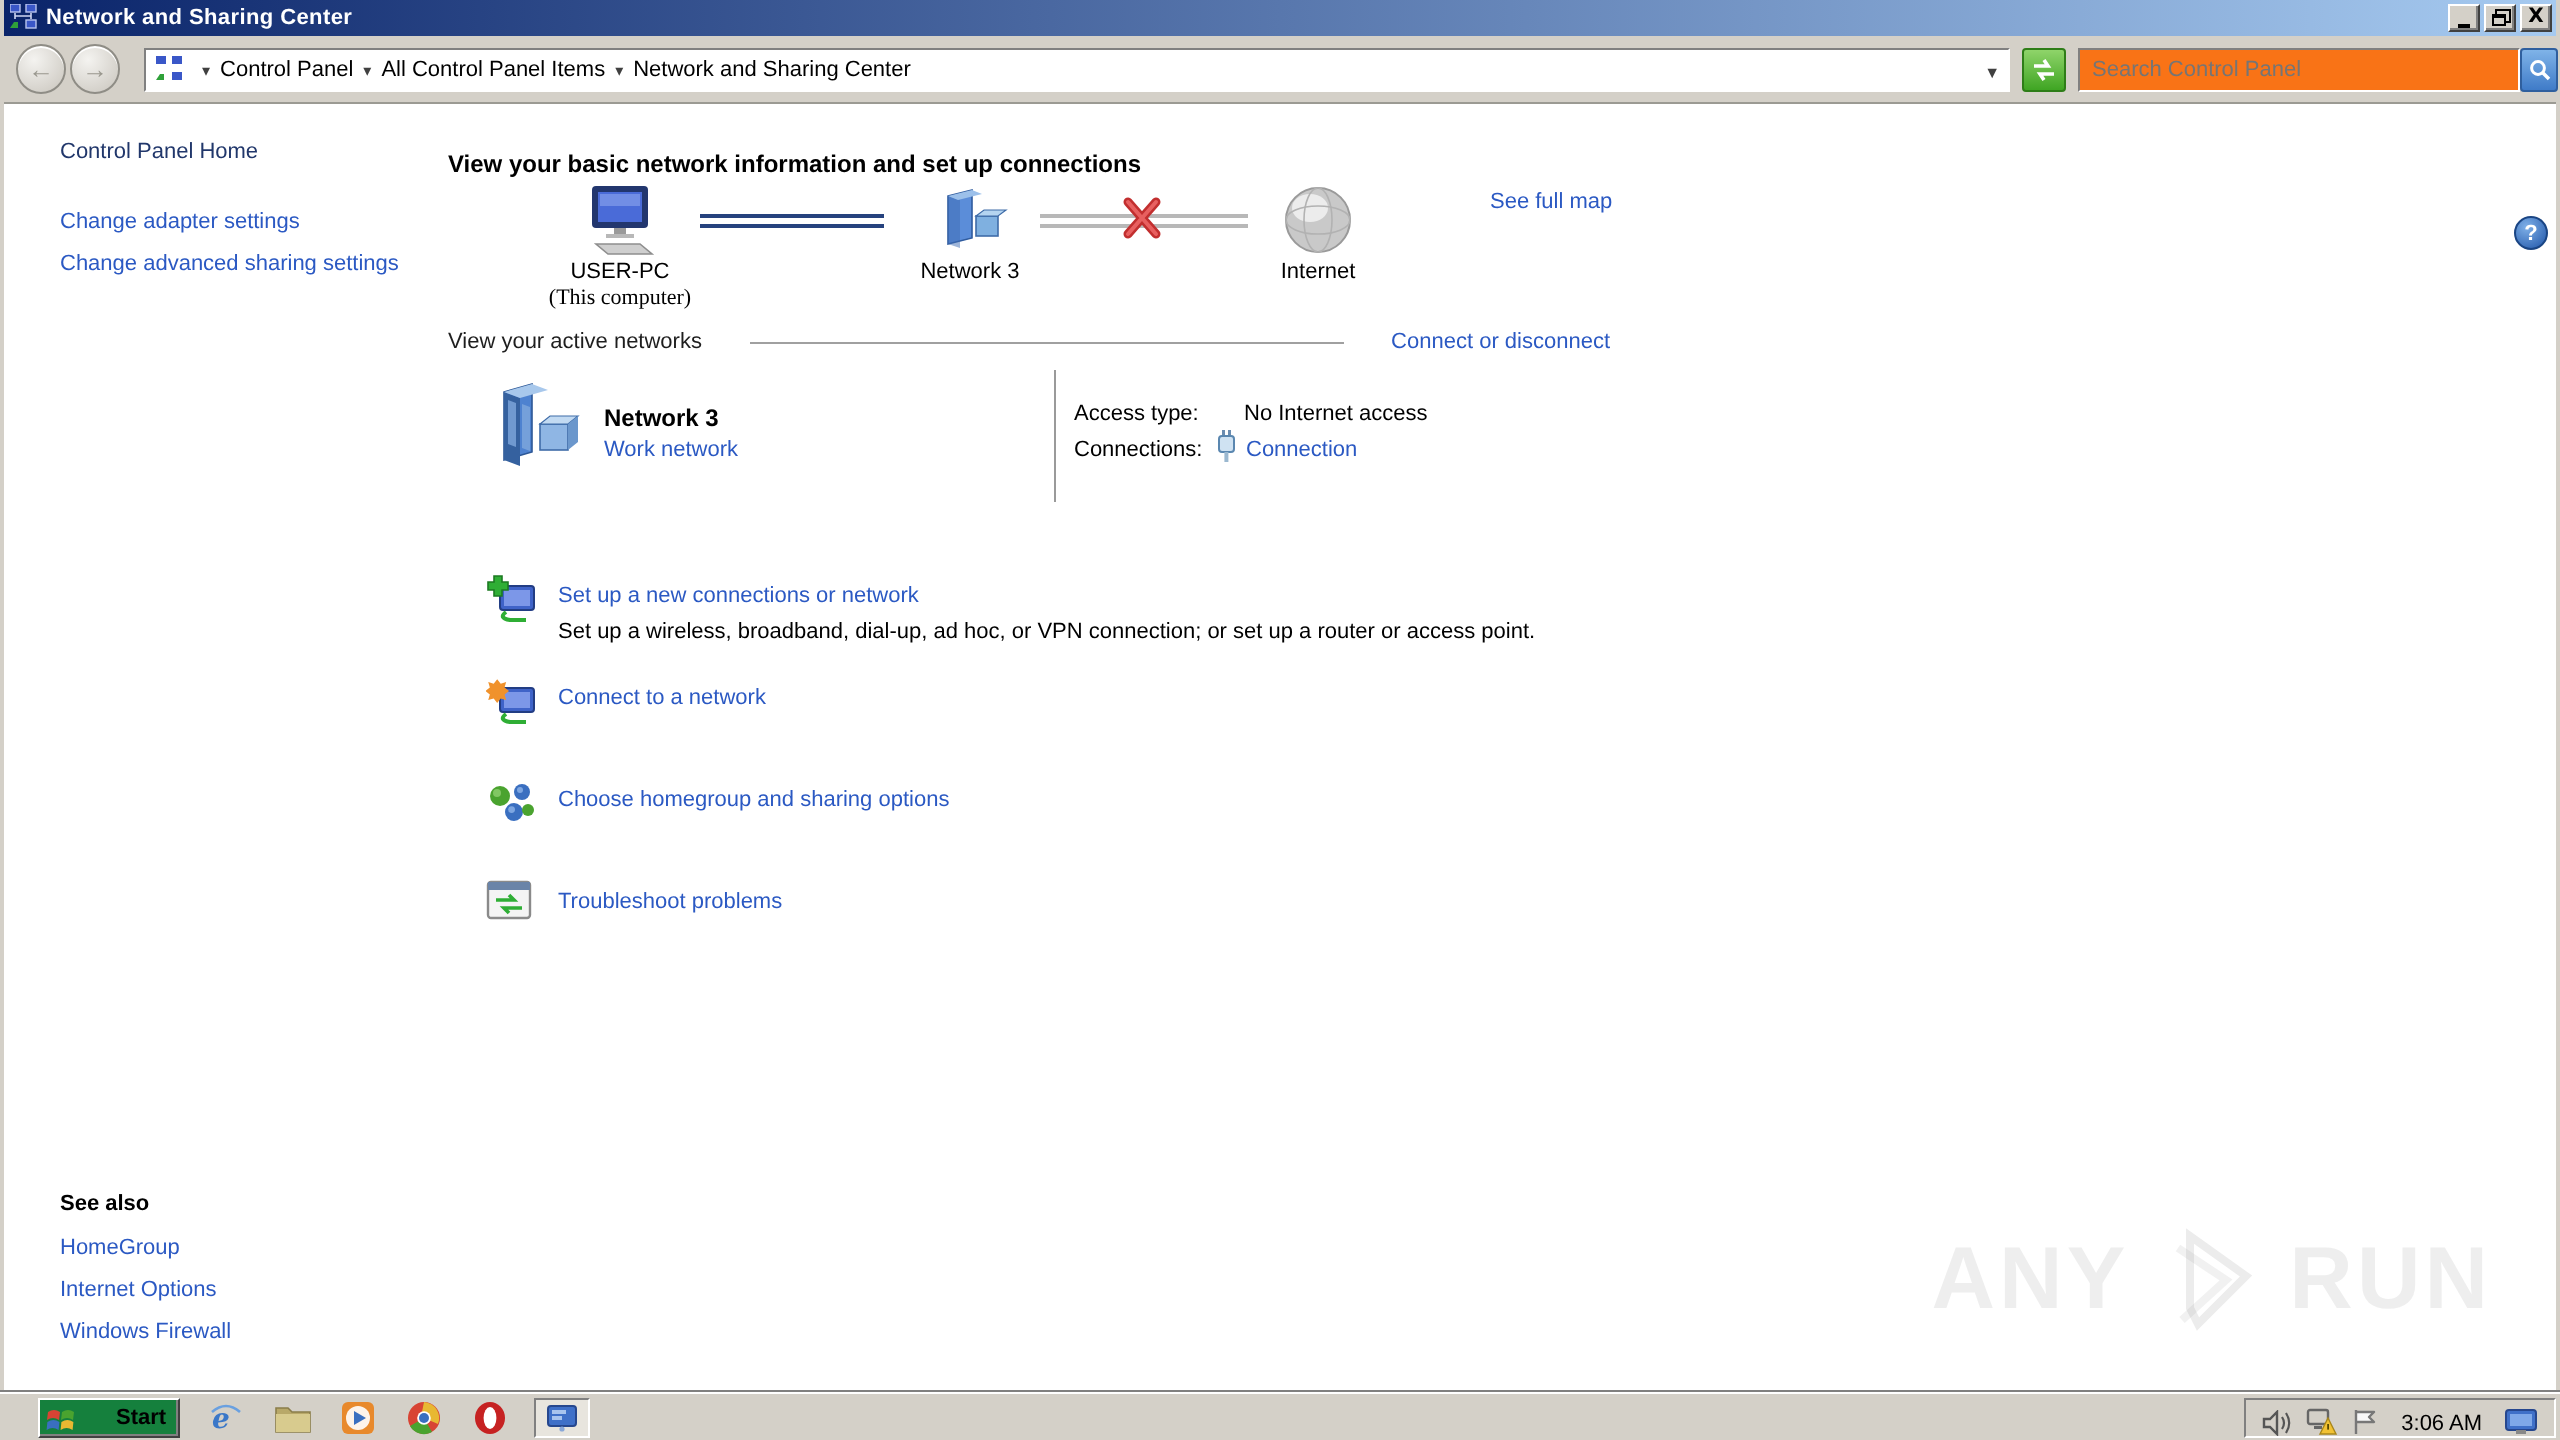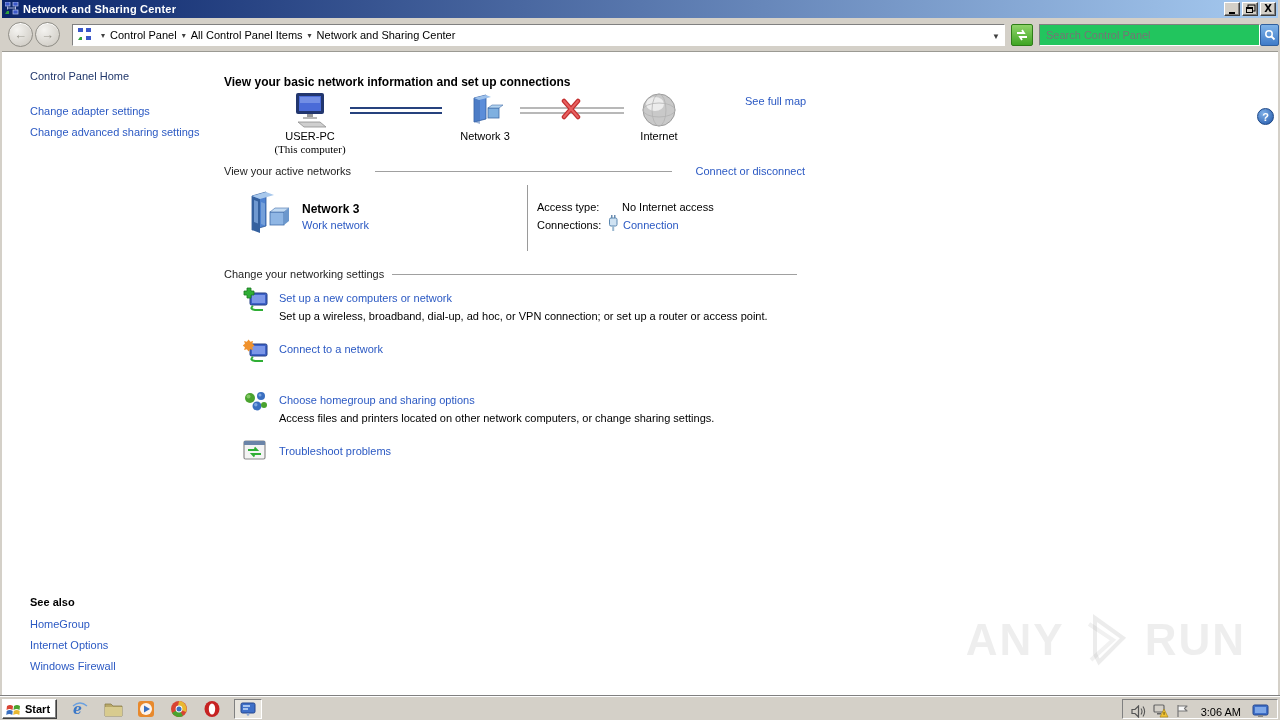--- a/index.html
+++ b/index.html
@@ -31,21 +31,21 @@
     box-shadow:inset 0 1px 0 #fff; display:flex; align-items:center; justify-content:center;
     color:#9a988f; font-size:13px; }
   #addr-field { position:absolute; left:70px; top:6px; width:933px; height:22px; background:#fff;
     border:1px solid; border-color:#808080 #fff #fff #808080; display:flex; align-items:center; }
   .crumb-caret { font-size:8px; color:#404040; padding:0 5px; }
   .crumb { color:#000; white-space:nowrap; }
   #addr-dropdown { position:absolute; right:4px; font-size:8px; color:#404040; top:7px; }
   #refresh-btn { position:absolute; left:1009px; top:6px; width:22px; height:22px;
     background:linear-gradient(#8fd46a,#3fa523); border:1px solid #2e7d18; border-radius:2px;
     display:flex; align-items:center; justify-content:center; }
-  #search-box { position:absolute; left:1037px; top:6px; width:221px; height:22px; background:#22c55e;
+  #search-box { position:absolute; left:1037px; top:6px; width:221px; height:22px; background:#f97316;
     border:1px solid; border-color:#808080 #fff #fff #808080; }
   #search-input { width:100%; height:100%; border:none; outline:none; padding:0 6px;
     font-family:"Liberation Sans",sans-serif; font-size:11px; color:#444; background:transparent; }
   #search-btn { position:absolute; left:1258px; top:6px; width:19px; height:22px;
     background:linear-gradient(#7fb3e8,#3f7bc8); border:1px solid #2f5f9e; border-radius:2px;
     display:flex; align-items:center; justify-content:center; }
 
   #help-btn { position:absolute; right:4px; top:56px; width:17px; height:17px; border-radius:50%;
     background:radial-gradient(circle at 35% 30%,#7fb0e8,#1f55a8); color:#fff; font-weight:bold;
     font-size:11px; display:flex; align-items:center; justify-content:center; border:1px solid #1a4584; }
@@ -88,22 +88,22 @@
   .task-icon { position:absolute; left:241px; }
 
   
   #watermark { position:absolute; right:32px; top:552px; display:flex; align-items:center;
     color:rgba(120,120,120,0.13); font-weight:bold; font-size:44px; letter-spacing:2px;
     font-family:"Liberation Sans",sans-serif; }
 
   
   #taskbar { position:absolute; left:0; top:696px; width:1280px; height:24px; background:#d4d0c8;
     border-top:1px solid #fff; box-shadow:0 -1px 0 #808080; display:flex; align-items:center; }
-  #start-btn { margin-left:2px; height:20px; padding:0 6px 0 3px; display:flex; align-items:center; gap:3px;
-    background:#ffffff; border:1px solid; border-color:#fff #404040 #404040 #fff;
+  #start-btn { margin-left:19px; height:20px; padding:0 6px 0 3px; display:flex; align-items:center; gap:19px;
+    background:#15803d; border:1px solid; border-color:#fff #404040 #404040 #fff;
     box-shadow:inset -1px -1px 0 #808080; font-weight:bold; font-size:11px; cursor:pointer; }
   .ql-icon { width:20px; height:20px; margin-left:13px; display:flex; align-items:center; justify-content:center; cursor:pointer; }
   #task-active { width:28px; height:20px; margin-left:12px; background:#e8e5de; border:1px solid;
     border-color:#808080 #fff #fff #808080; display:flex; align-items:center; justify-content:center; cursor:pointer; }
   #tray { position:absolute; right:2px; top:2px; height:20px; display:flex; align-items:flex-end; gap:7px;
     border:1px solid; border-color:#808080 #fff #fff #808080; padding:0 8px; }
   #clock { font-size:11px; color:#000; padding:0 4px; }
 
   svg { display:block; }
 </style>
@@ -259,34 +259,30 @@
     <span class="abs" style="left:605px; top:163px;">
       <svg width="12" height="16" viewBox="0 0 12 16">
         <rect x="4" y="0" width="1.5" height="3" fill="#6a8cb0"></rect>
         <rect x="7" y="0" width="1.5" height="3" fill="#6a8cb0"></rect>
         <rect x="2.5" y="3" width="7.5" height="8" rx="1.5" fill="#cfe2f2" stroke="#5a87b0" stroke-width="1"></rect>
         <rect x="5.2" y="11" width="2" height="5" fill="#9bb8d0"></rect>
       </svg>
     </span>
     <span id="connection-link">Connection</span>
 
-    <div class="section-row" style="top:216px;">
-      <span class="section-title">Change your networking settings</span>
-      <span class="section-rule"></span>
-    </div>
 
     <span class="task-icon" style="top:235px;">
       <svg width="28" height="26" viewBox="0 0 28 26">
         <rect x="7" y="6" width="17" height="12" rx="1.5" fill="#3f63c8" stroke="#223d84" stroke-width="1"></rect>
         <rect x="9" y="8" width="13" height="8" fill="#7c97e8"></rect>
         <path d="M4 1 h4 v3 h3 v4 h-3 v3 h-4 v-3 h-3 v-4 h3 z" fill="#2fae35" stroke="#1c7a22" stroke-width="0.8"></path>
         <path d="M10 19 q-4 3 2 4 l8 0" stroke="#2fae35" stroke-width="2" fill="none"></path>
       </svg>
     </span>
-    <span class="task-title" style="top:240px;">Set up a new computers or network</span>
+    <span class="task-title" style="top:240px;">Set up a new connections or network</span>
     <span class="task-desc" style="top:258px;">Set up a wireless, broadband, dial-up, ad hoc, or VPN connection; or set up a router or access point.</span>
 
     <span class="task-icon" style="top:286px;">
       <svg width="28" height="26" viewBox="0 0 28 26">
         <rect x="7" y="6" width="17" height="12" rx="1.5" fill="#3f63c8" stroke="#223d84" stroke-width="1"></rect>
         <rect x="9" y="8" width="13" height="8" fill="#7c97e8"></rect>
         <path d="M6 2 l2.2 2.8 3.4-1 -1 3.4 2.8 2.2 -2.8 2.2 1 3.4 -3.4 -1 -2.2 2.8 -2.2 -2.8 -3.4 1 1 -3.4 -2.8 -2.2 2.8 -2.2 -1 -3.4 3.4 1 z" fill="#f0922c" transform="scale(0.8) translate(1,0)"></path>
         <path d="M10 19 q-4 3 2 4 l8 0" stroke="#2fae35" stroke-width="2" fill="none"></path>
       </svg>
     </span>
@@ -297,21 +293,20 @@
         <circle cx="7" cy="9" r="5" fill="#4aa32f"></circle>
         <circle cx="5.5" cy="7.5" r="2" fill="#8fd070" opacity="0.8"></circle>
         <circle cx="18" cy="7" r="4" fill="#3a6fc0"></circle>
         <circle cx="17" cy="6" r="1.5" fill="#8fb4e8" opacity="0.8"></circle>
         <circle cx="14" cy="17" r="4.5" fill="#3a6fc0"></circle>
         <circle cx="12.8" cy="15.8" r="1.7" fill="#8fb4e8" opacity="0.8"></circle>
         <circle cx="21" cy="16" r="3" fill="#4aa32f"></circle>
       </svg>
     </span>
     <span class="task-title" style="top:342px;">Choose homegroup and sharing options</span>
-    <span class="task-desc" style="top:360px;">Access files and printers located on other network computers, or change sharing settings.</span>
 
     <span class="task-icon" style="top:388px;">
       <svg width="24" height="22" viewBox="0 0 24 22">
         <rect x="1" y="1" width="21" height="18" rx="1.5" fill="#f4f4f4" stroke="#8a8a8a" stroke-width="1.2"></rect>
         <rect x="1" y="1" width="21" height="4" fill="#6a84a8"></rect>
         <path d="M5 10 h9 l-2.5 -2.5 M18 14 h-9 l2.5 2.5" stroke="#2fae35" stroke-width="1.8" fill="none"></path>
       </svg>
     </span>
     <span class="task-title" style="top:393px;">Troubleshoot problems</span>
 

